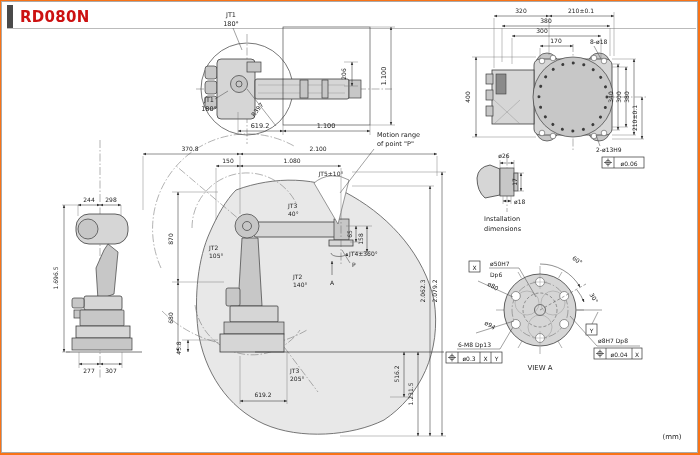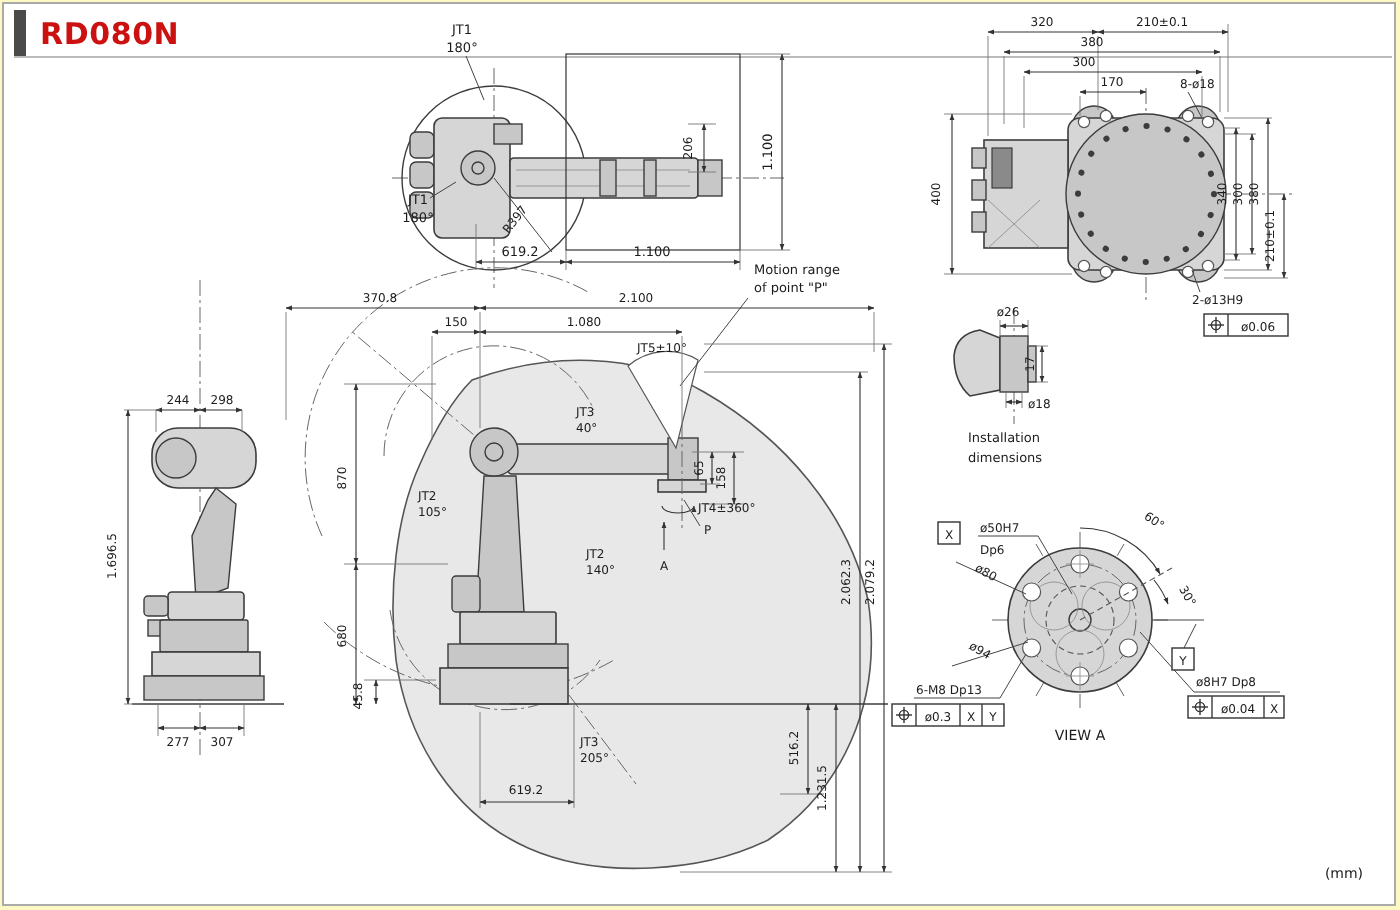--- a/index.html
+++ b/index.html
@@ -1,17 +1,17 @@
 <!DOCTYPE html>
 <html style="--accent: #cc1111; --region: #e8e8e8; --line: #333333;"><head>
 <meta charset="utf-8">
 <style>
   :root { --accent:#cc1111; --region:#e8e8e8; --line:#333333; }
   html,body{margin:0;padding:0;background:#fff;}
-  .page{position:relative;width:700px;height:455px;background:#fef9c3;overflow:hidden;}
+  .page{position:relative;width:700px;height:455px;background:#f97316;overflow:hidden;}
   svg{position:absolute;left:0;top:0;}
   text{font-family:"DejaVu Sans",sans-serif;fill:#1c1c1c;}
   .t{font-size:6.5px;}
   .t6{font-size:6px;}
   .t7{font-size:7px;}
   .title{font-size:15px;font-weight:bold;fill:var(--accent);letter-spacing:.3px;}
   .o{stroke:#3c3c3c;fill:none;stroke-width:.7;}
   .f{fill:#d6d6d6;stroke:#3c3c3c;stroke-width:.8;}
   .f2{fill:#c7c7c7;stroke:#3c3c3c;stroke-width:.7;}
   .dim{stroke:#333;stroke-width:.55;fill:none;}

